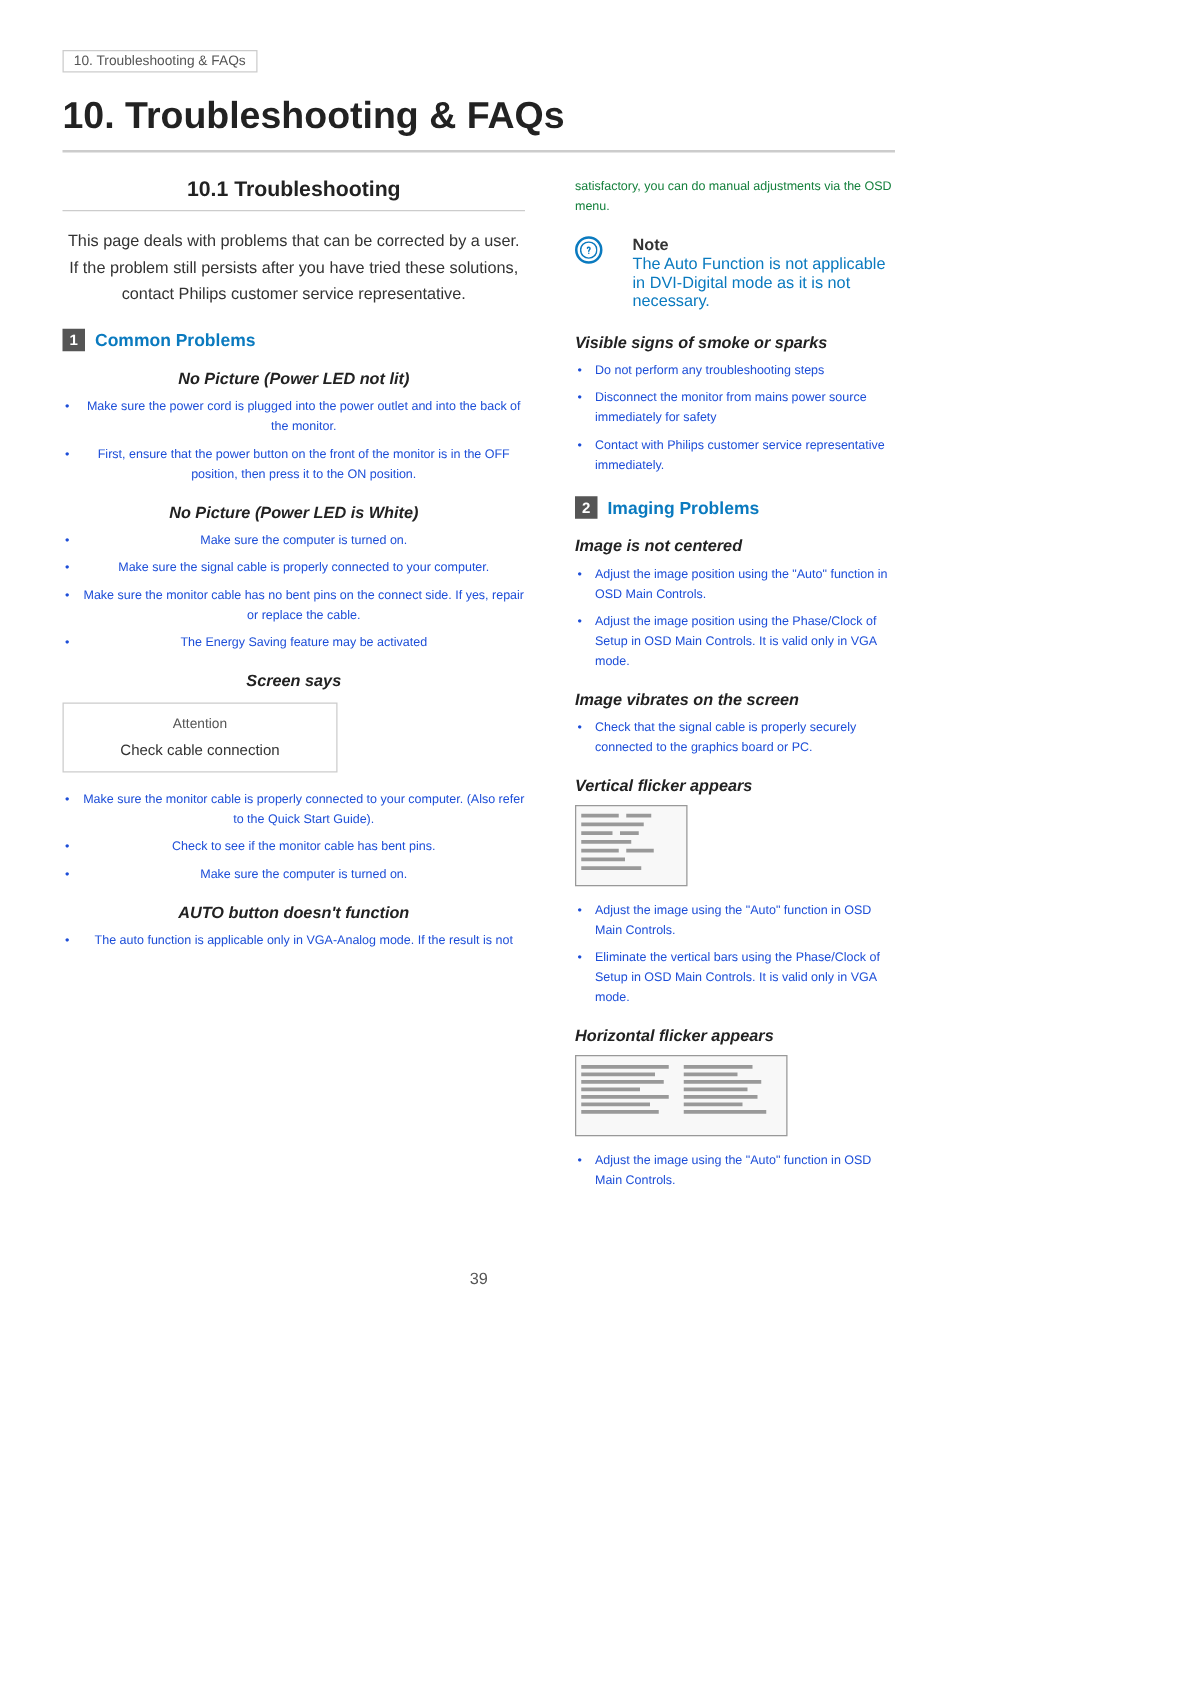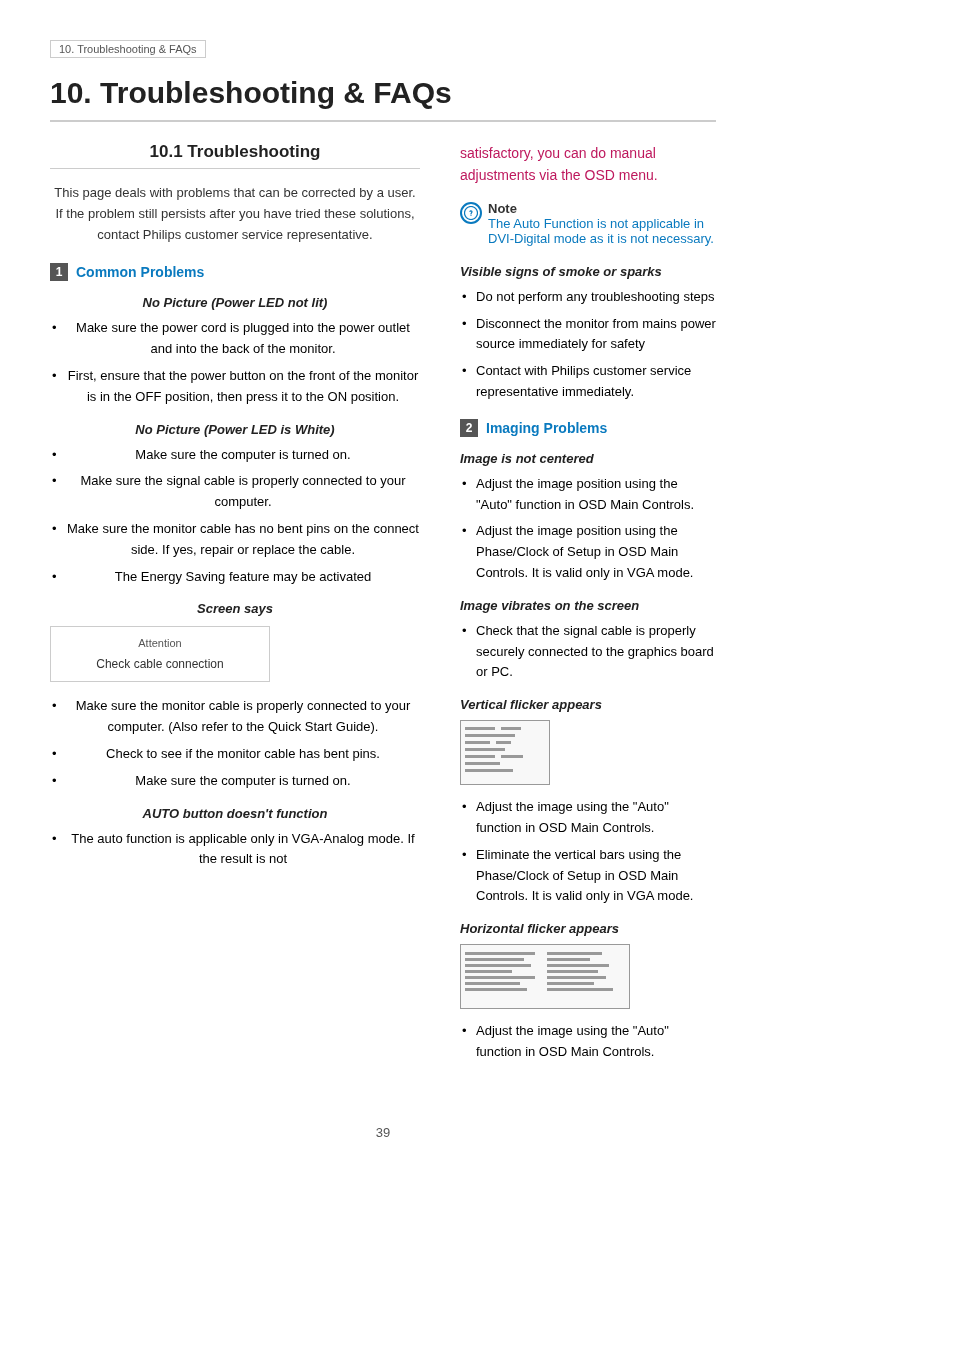--- a/index.html
+++ b/index.html
@@ -92,22 +92,22 @@
       font-style: italic;
     }
     .bullet-list {
       list-style: none;
       padding: 0;
       margin: 0 0 10px 0;
     }
     .bullet-list li {
       padding-left: 16px;
       position: relative;
-      font-size: 13px;
-      color: #000000;
+      font-size: 10px;
+      color: #1d4ed8;
       line-height: 1.6;
       margin-bottom: 6px;
     }
     .bullet-list li::before {
       content: "•";
       position: absolute;
       left: 2px;
       top: 0;
     }
     .screen-says-box {
@@ -121,21 +121,21 @@
       color: #555;
       margin-bottom: 8px;
     }
     .screen-says-msg {
       font-size: 12px;
       color: #333;
     }
     .note-box {
       display: flex;
       align-items: flex-start;
-      gap: 6px;
+      gap: 24px;
       margin-bottom: 18px;
     }
     .note-icon {
       width: 22px;
       height: 22px;
       border: 2px solid #0a7abf;
       border-radius: 50%;
       display: flex;
       align-items: center;
       justify-content: center;
@@ -250,21 +250,21 @@
 
       <div class="sub-heading">AUTO button doesn't function</div>
       <ul class="bullet-list">
         <li>The auto function is applicable only in VGA-Analog mode. If the result is not</li>
       </ul>
 
     </div>
 
     <div class="right-col">
 
-      <p style="font-size:14px;color:#be185d;line-height:1.6;margin-bottom:14px;">satisfactory, you can do manual adjustments via the OSD menu.</p>
+      <p style="font-size:10px;color:#15803d;line-height:1.6;margin-bottom:14px;">satisfactory, you can do manual adjustments via the OSD menu.</p>
 
       <div class="note-box">
         <div class="note-icon">
           <svg width="14" height="14" viewBox="0 0 14 14" fill="none">
             <circle cx="7" cy="7" r="6.5" stroke="#0a7abf" stroke-width="1.2"></circle>
             <path d="M6 5.5 C6 4.5 8 4.5 8 5.8 C8 6.8 7 7 7 8" stroke="#0a7abf" stroke-width="1.2" stroke-linecap="round" fill="none"></path>
             <circle cx="7" cy="9.5" r="0.6" fill="#0a7abf"></circle>
           </svg>
         </div>
         <div>

